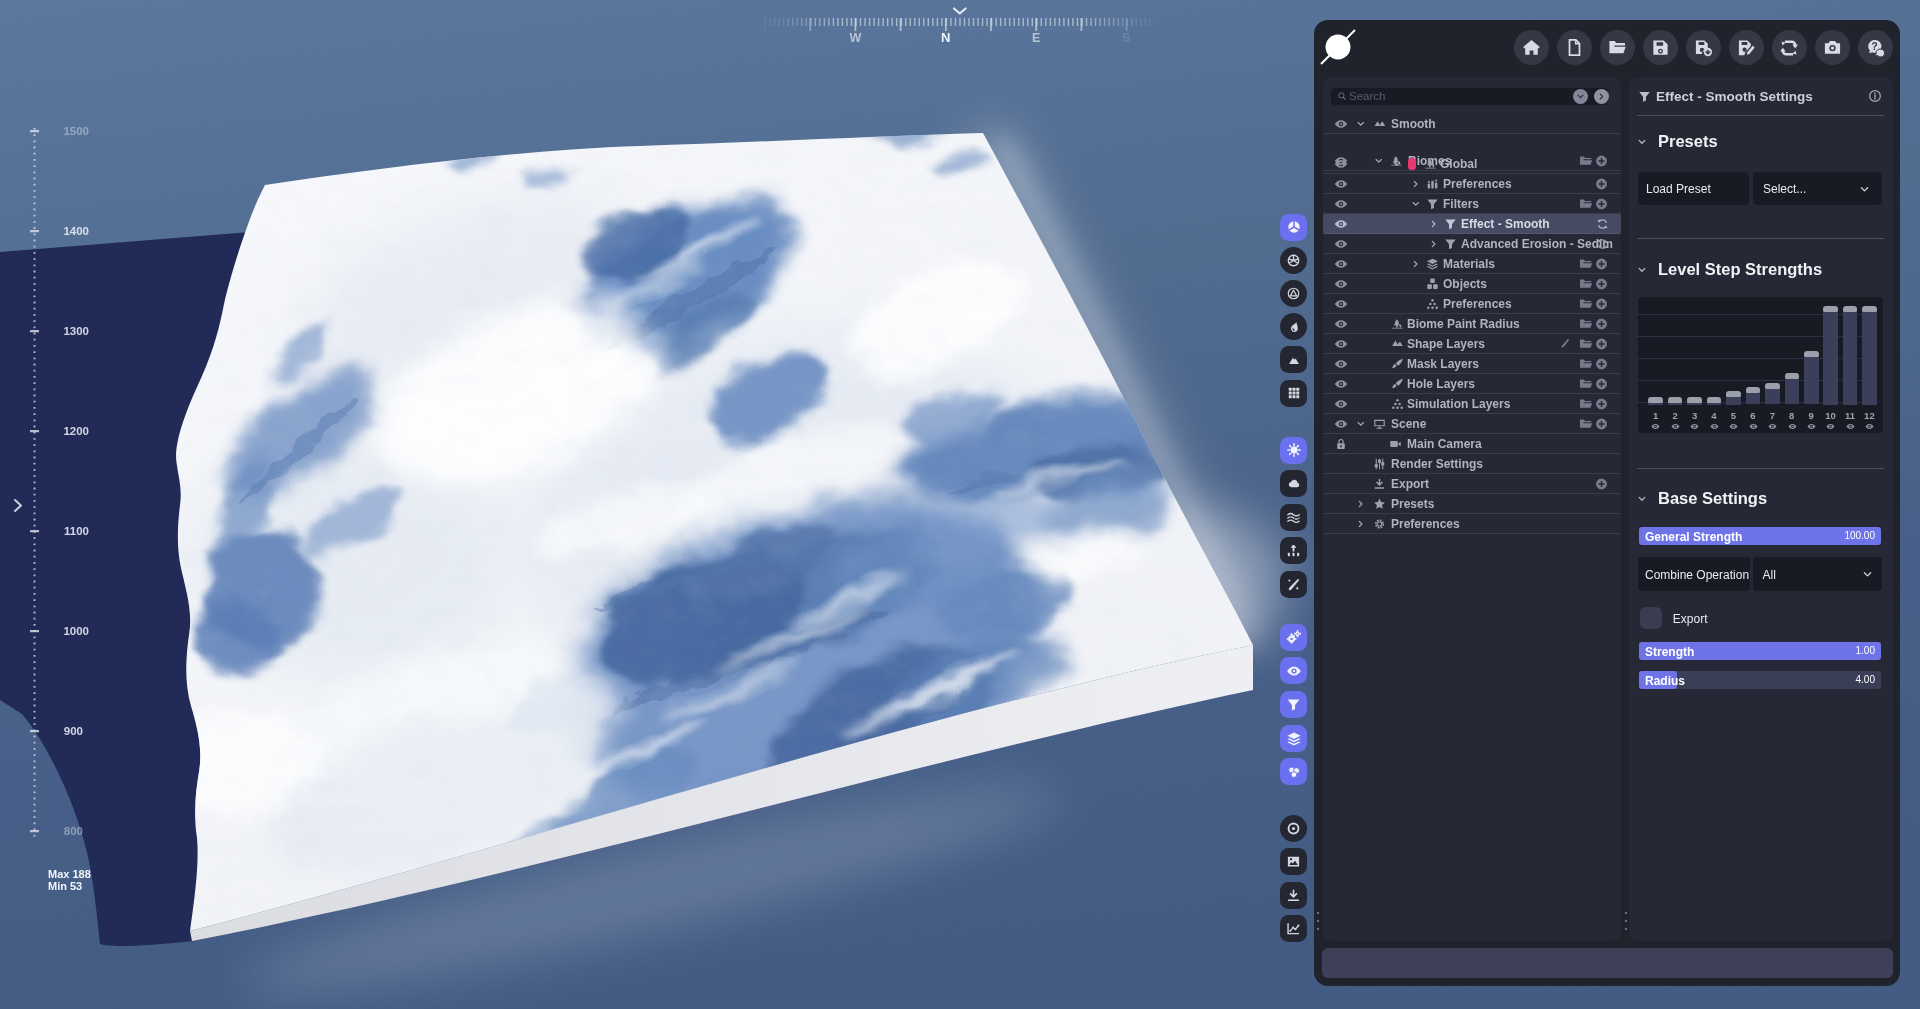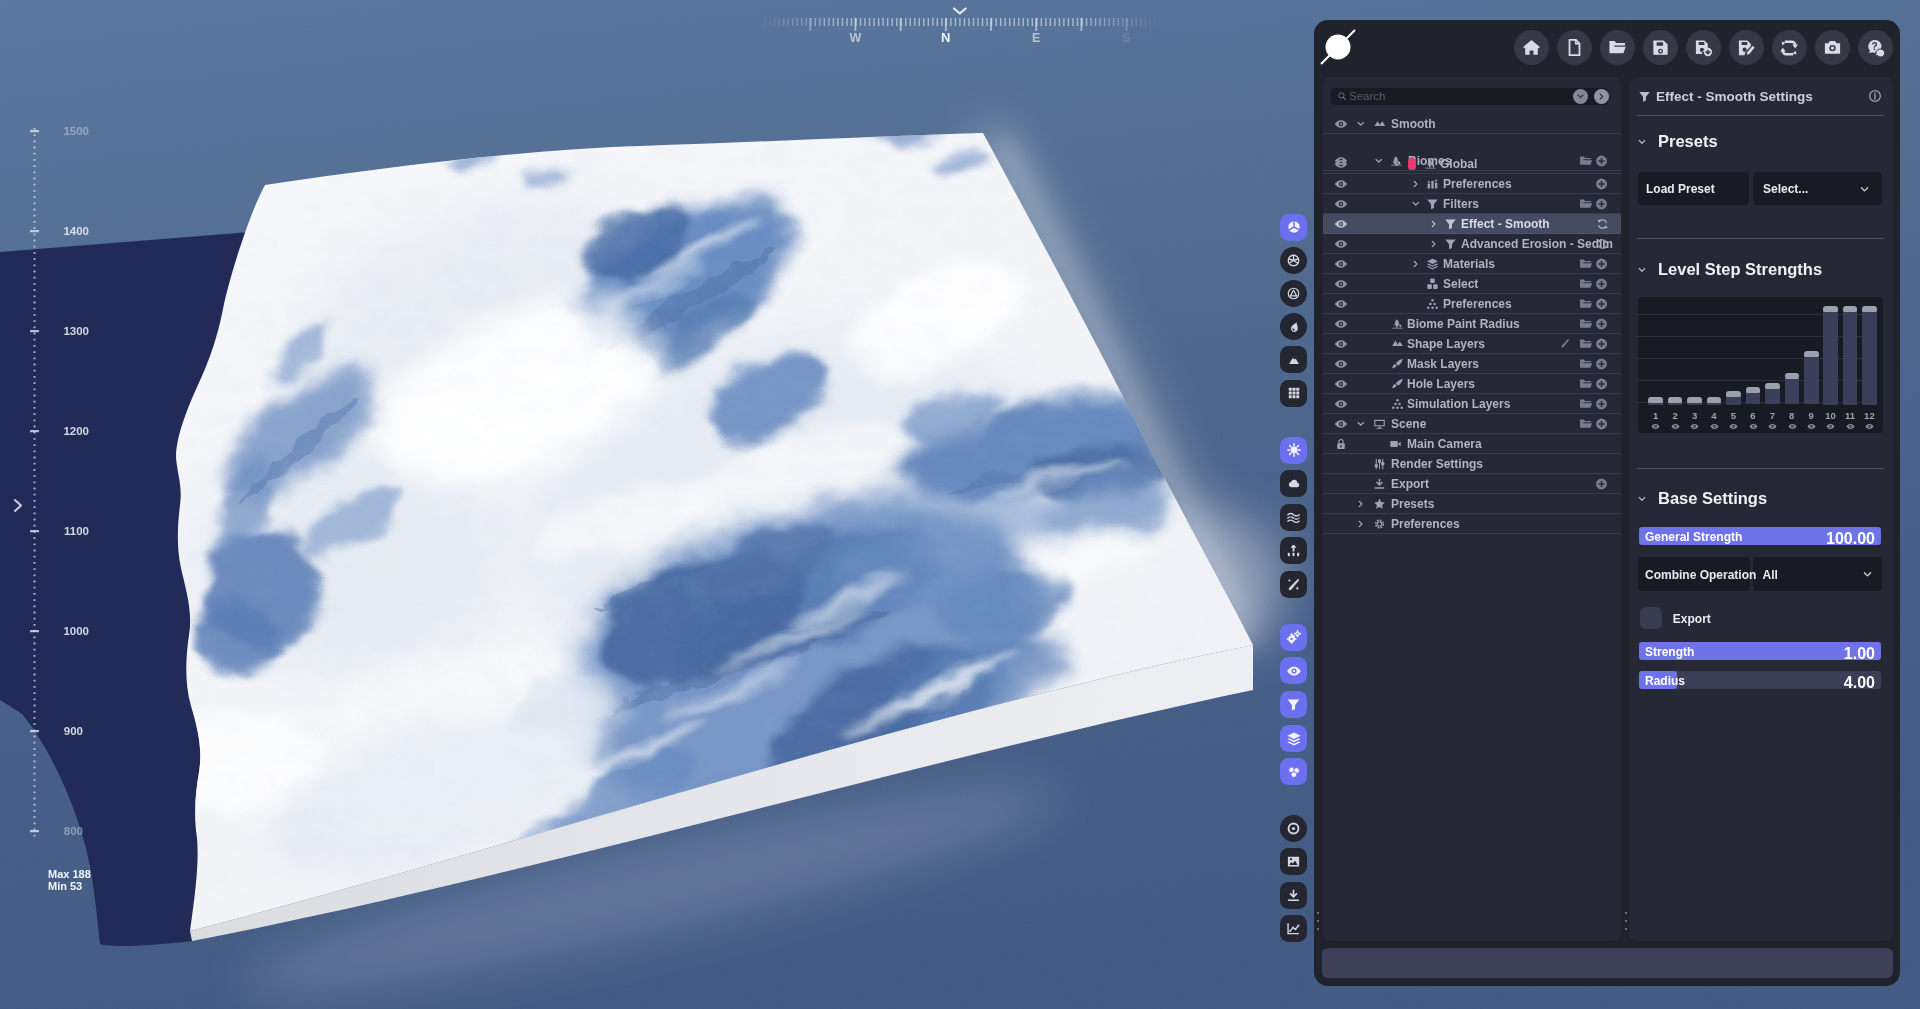--- a/index.html
+++ b/index.html
@@ -21,24 +21,24 @@
 .setp{left:315px;width:264px}
 .tbic{position:absolute;top:10px;width:35px;height:35px;border-radius:50%;background:#363845;display:flex;align-items:center;justify-content:center;color:#d8dbe3}
 
 .row{position:absolute;left:0;width:298px;height:20px;border-bottom:1px solid rgba(122,128,150,0.22);color:#b0b4c0;font-size:12px;font-weight:bold}
 .row.sel{background:#474a63;border-radius:2px;color:#d9dce5}
 .row .tx{position:absolute;top:3px;white-space:nowrap}
 
 .shead{position:absolute;font-size:16.5px;font-weight:bold;color:#f1f2f6;white-space:nowrap}
 .schev{position:absolute;color:#b9bdc9}
 .sbox{position:absolute;background:#191b24;border-radius:4px}
-.slab{position:absolute;font-size:12px;font-weight:bold;color:#e9ebf1;white-space:nowrap}
+.slab{position:absolute;font-size:12px;font-weight:normal;color:#e9ebf1;white-space:nowrap}
 .slider{position:absolute;left:10px;width:242px;height:18px;border-radius:3px;background:#6e74e8}
 .slider .l{position:absolute;left:6px;top:2.5px;font-size:12px;font-weight:bold;color:#fff}
-.slider .v{position:absolute;right:6px;top:2.5px;font-size:16px;font-weight:bold;color:#fff}
+.slider .v{position:absolute;right:6px;top:2.5px;font-size:10px;font-weight:normal;color:#fff}
 .divid{position:absolute;left:8px;width:247px;height:1px;background:#4a4e5c}
 .bar{position:absolute}
 .bar .cap{position:absolute;left:0;top:0;width:100%;height:7px;border-radius:3px;background:#9ba0ab}
 .bar .bod{position:absolute;left:0;top:6px;width:100%;bottom:0;background:#3c3f5a}
 .blab{position:absolute;font-size:9.5px;font-weight:bold;color:#9ea3af;text-align:center;width:14px}
 .gridl{position:absolute;left:6px;width:233px;height:1px;background:#2e3040}
 .row svg{position:absolute;top:50%;transform:translateY(-50%)}
 .row .tx{position:absolute;top:50%;transform:translateY(-50%)}
 .btnc{position:absolute;width:15px;height:15px;border-radius:50%;display:flex;align-items:center;justify-content:center}
 .setp svg{position:absolute}
@@ -706,21 +706,21 @@
             <use href="#s-plc"></use>
           </svg>
 </div>
 <div class="row" style="top:197px">
 <svg style="left:11px" width="14" height="14" viewBox="0 0 16 16" color="#8d92a0">
             <use href="#s-eye"></use>
           </svg>
 <svg style="left:103px" width="13" height="13" viewBox="0 0 16 16" color="#9da2b0">
             <use href="#s-cub"></use>
           </svg>
-<span class="tx" style="left:120px">Select</span>
+<span class="tx" style="left:120px">Objects</span>
 <svg style="left:255.5px" width="14" height="14" viewBox="0 0 16 16" color="#787d8c">
             <use href="#s-fol"></use>
           </svg>
 <svg style="left:272.4px" width="13" height="13" viewBox="0 0 16 16" color="#787d8c">
             <use href="#s-plc"></use>
           </svg>
 </div>
 <div class="row" style="top:217px">
 <svg style="left:11px" width="14" height="14" viewBox="0 0 16 16" color="#8d92a0">
             <use href="#s-eye"></use>

